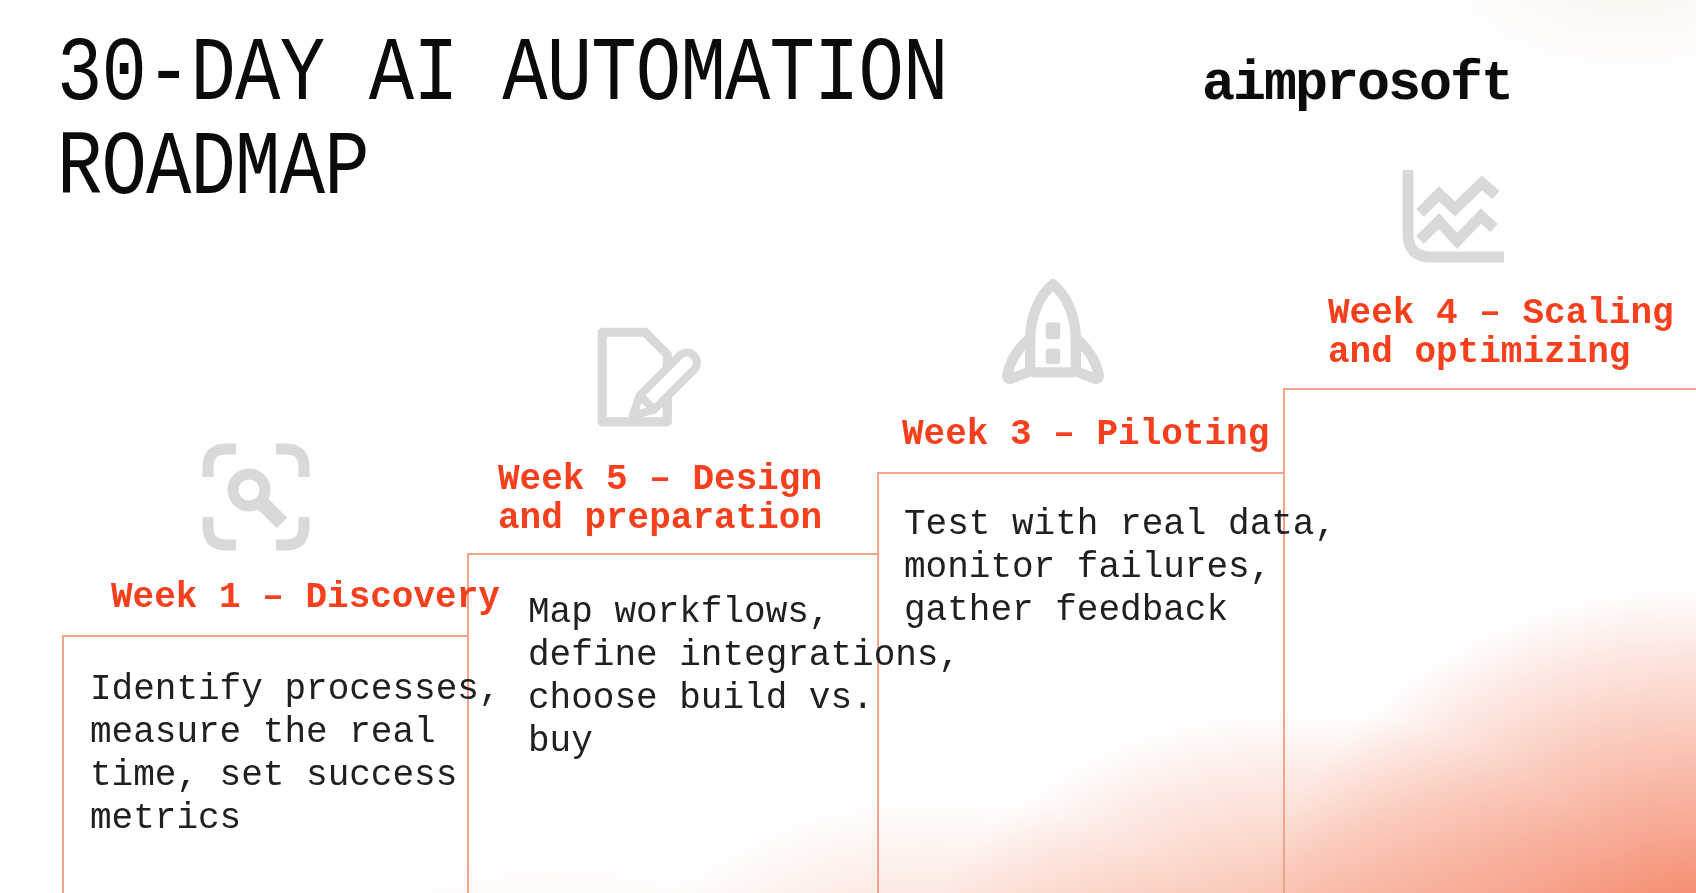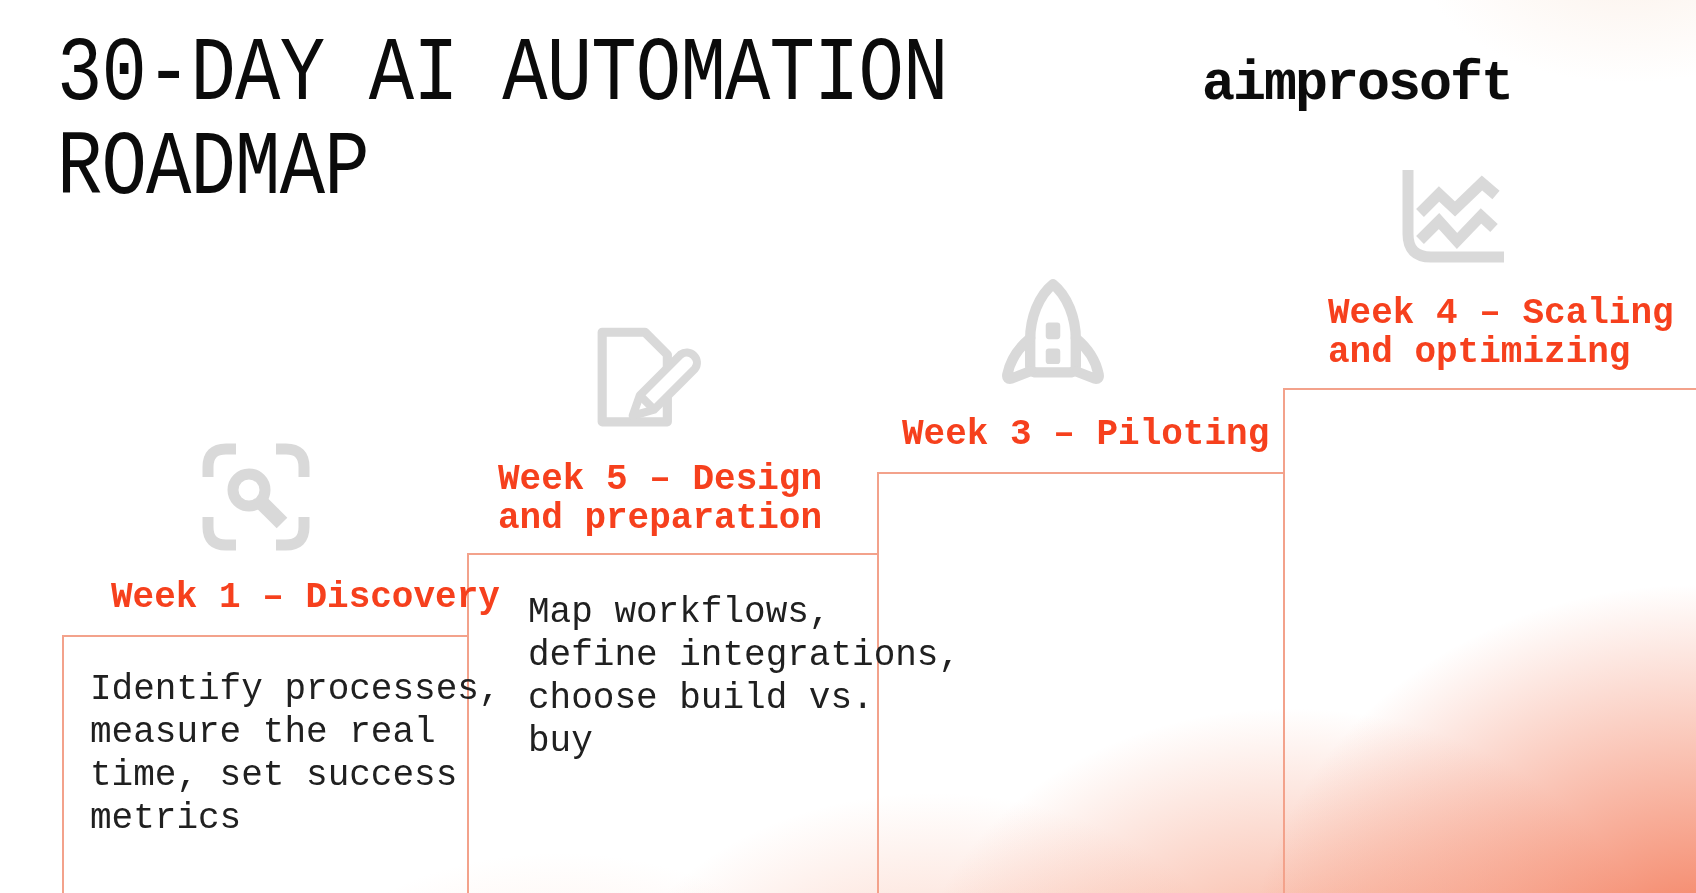--- a/index.html
+++ b/index.html
@@ -95,20 +95,23 @@
   <div class="icon" style="left:996px;top:278px;">
     <svg width="114" height="114" viewBox="0 0 110 110" fill="none" stroke="#d9d9d9" stroke-linejoin="round" stroke-linecap="round">
       <path d="M55 6 C41 17 33 39 33 59 L33 85 C33 89 35 91 39 91 L71 91 C75 91 77 89 77 85 L77 59 C77 39 69 17 55 6 Z" stroke-width="10"></path>
       <path d="M33 58 Q15 73 11 93 Q10 98 15 97 L33 90" stroke-width="10"></path>
       <path d="M77 58 Q95 73 99 93 Q100 98 95 97 L77 90" stroke-width="10"></path>
       <rect x="48" y="43" width="14" height="16" rx="3" fill="#d9d9d9" stroke="none"></rect>
       <rect x="48" y="68" width="14" height="15" rx="3" fill="#d9d9d9" stroke="none"></rect>
     </svg>
   </div>
   <div class="step-heading" style="left:902px;top:415px;">Week 3 – Piloting</div>
+  <div class="step-body" style="left:904px;top:503px;">Test with real data,
+monitor failures,
+gather feedback</div>
 
   <div class="icon" style="left:1398px;top:166px;">
     <svg width="112" height="100" viewBox="0 0 112 100" fill="none" stroke="#d9d9d9">
       <path d="M10 4 V68 Q10 91 33 91 H106" stroke-width="11"></path>
       <path d="M22 47 L41 28 L57 43 L84 17 L98 29" stroke-width="11"></path>
       <path d="M22 74 L41 55 L59 75 L83 50 L96 62" stroke-width="11"></path>
     </svg>
   </div>
   <div class="step-heading" style="left:1312px;top:294px;margin-left:16px;">Week 4 – Scaling
 and optimizing</div>

